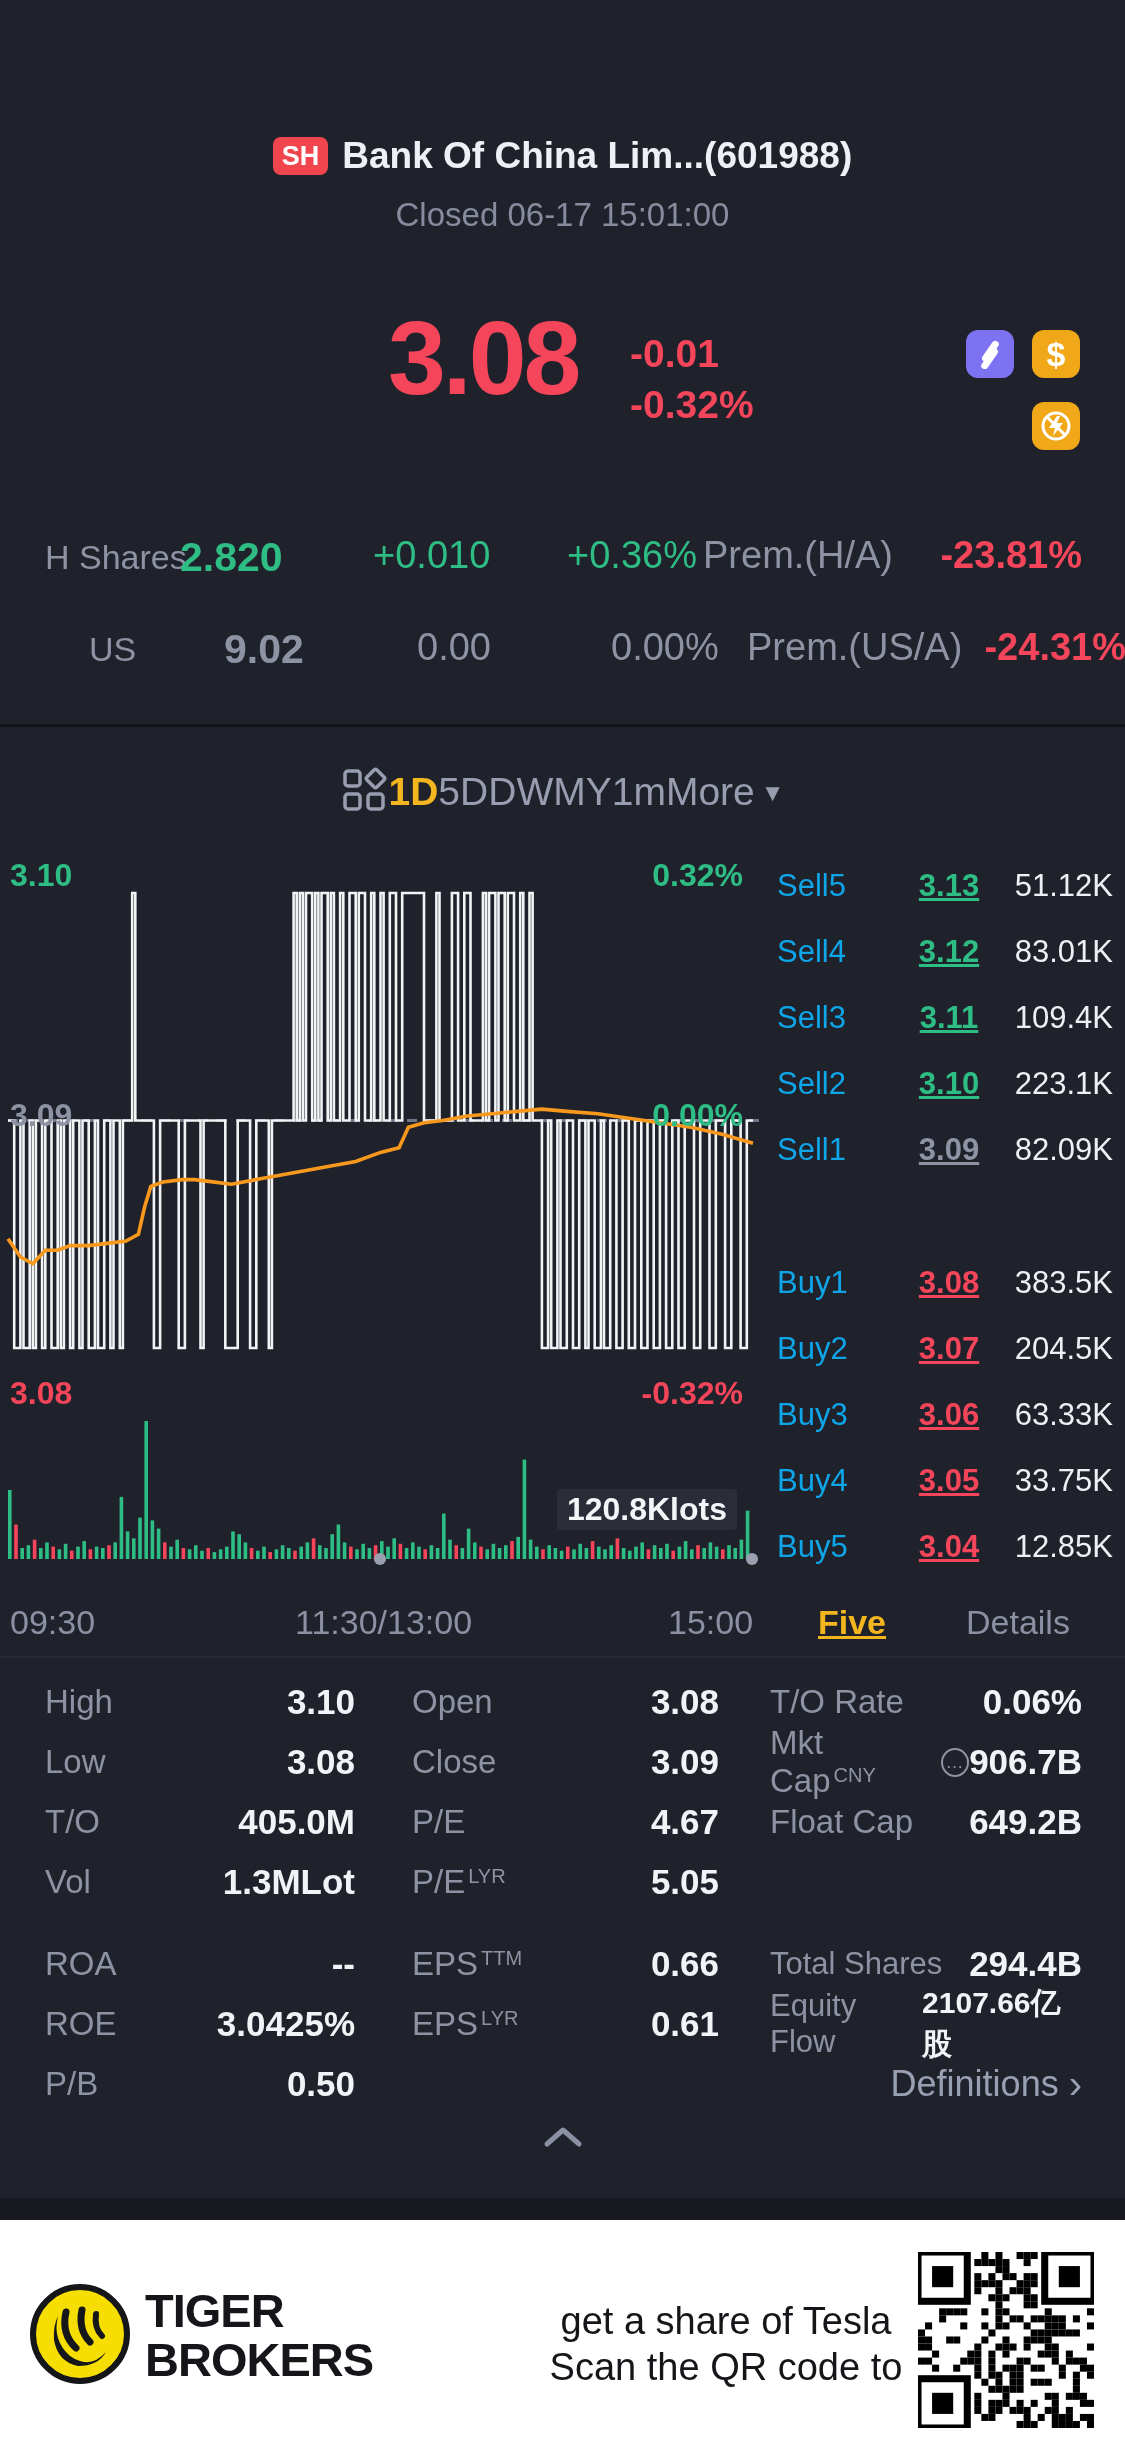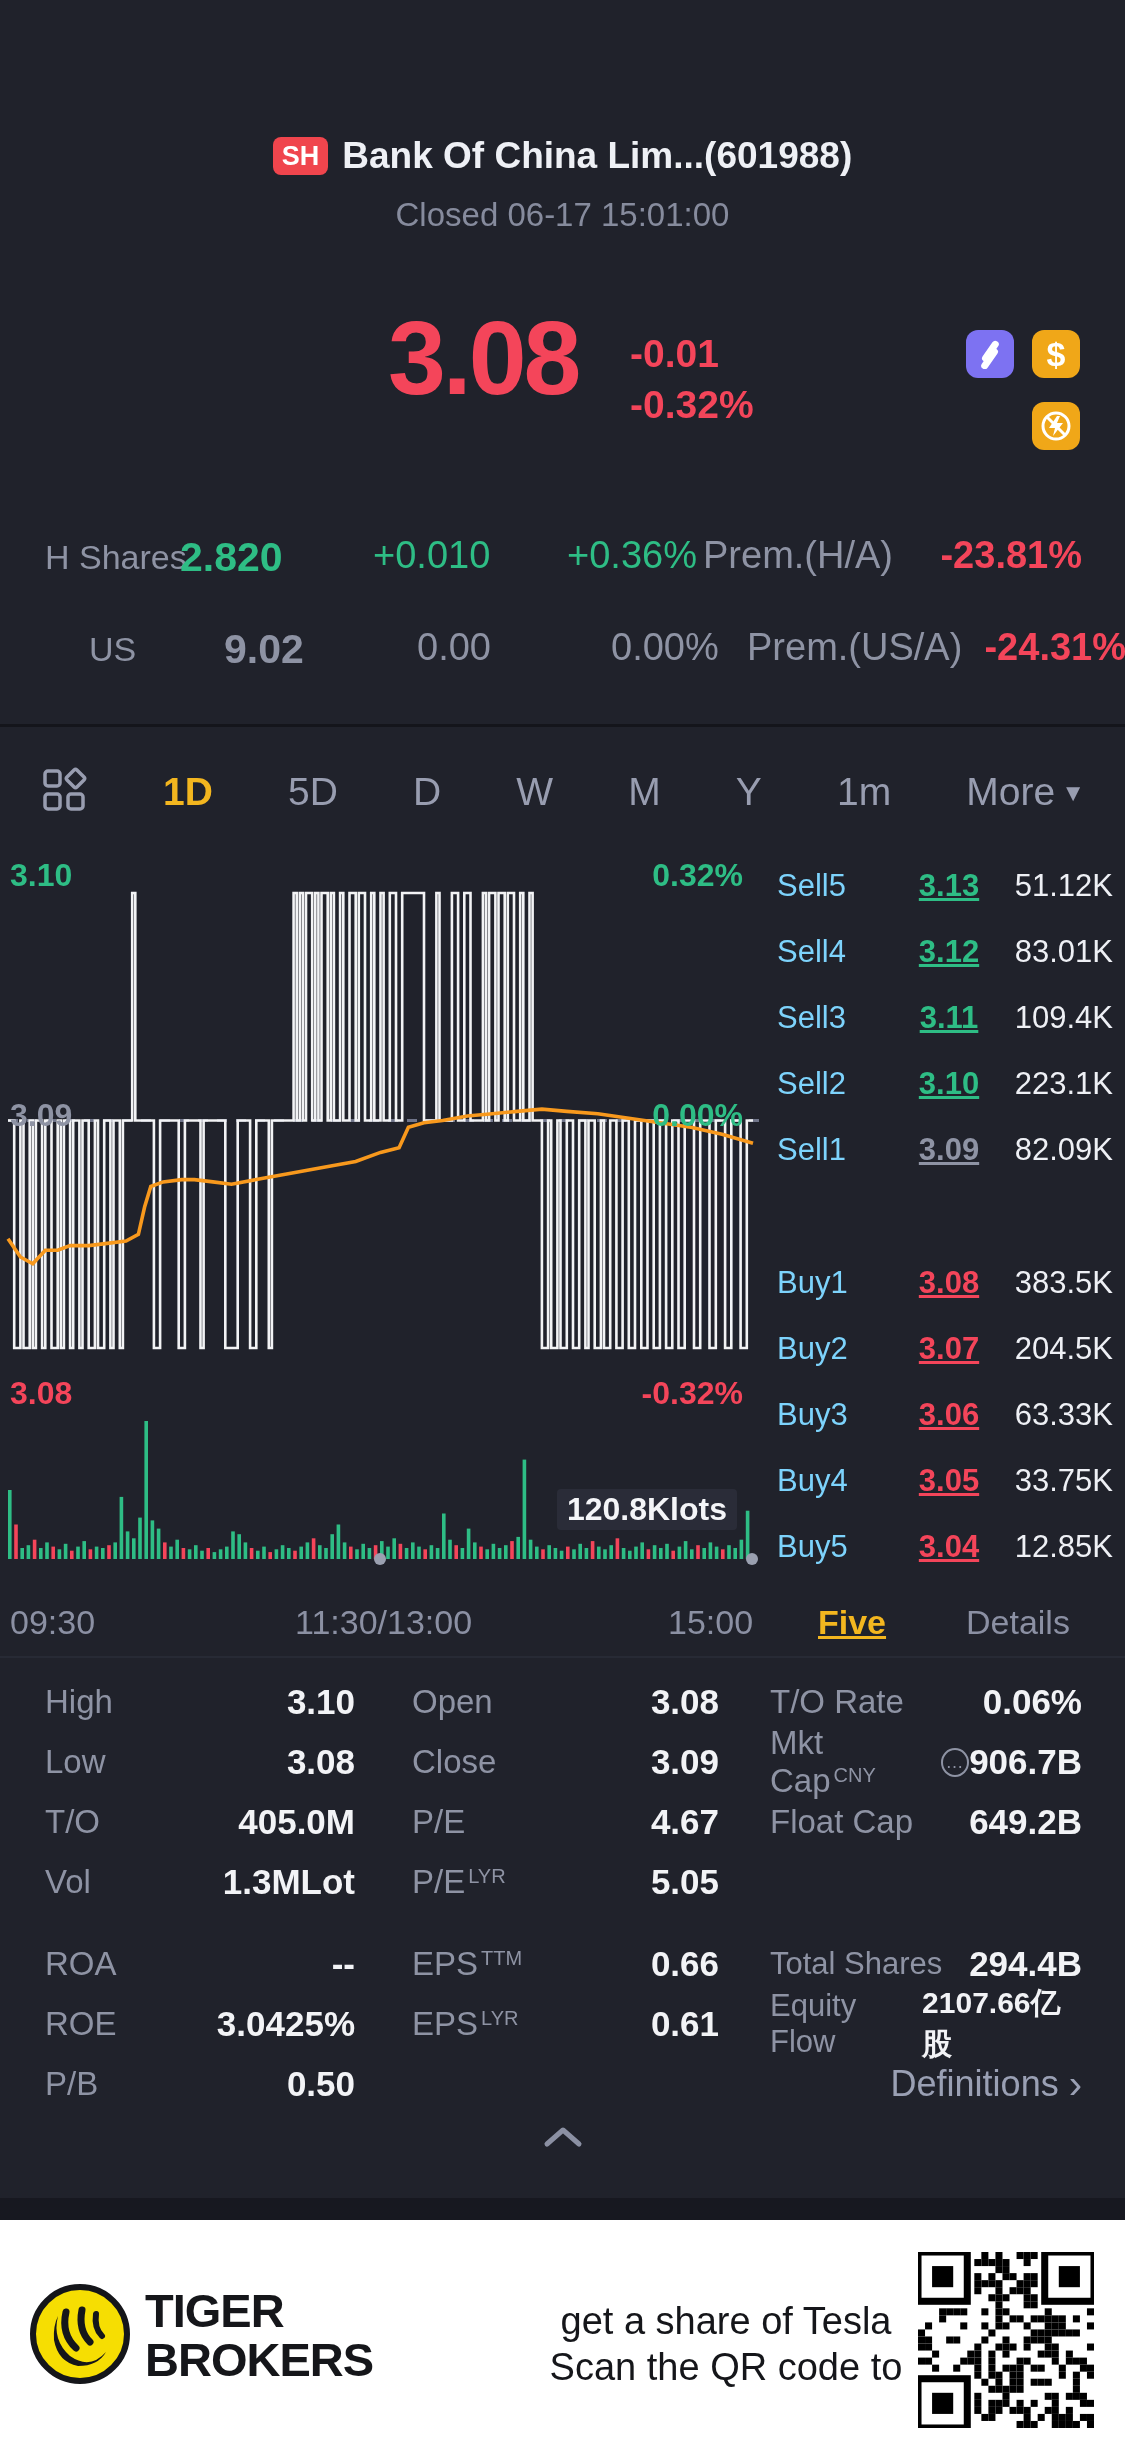--- a/index.html
+++ b/index.html
@@ -27,39 +27,39 @@
   .xrow .xlabel{left:45px;font-size:34px;color:#8e93a4;top:4px;}
   .xrow .xprice{left:180px;font-size:41px;font-weight:600;}
   .xrow .xchg{left:373px;}
   .xrow .xpct{left:567px;}
   .xrow .xprem{left:703px;color:#8e93a4;}
   .xrow .xpremv{right:43px;font-weight:600;}
   #xrow-h{top:534px;} #xrow-us{top:626px;margin-left:44px;}
   #divider-1{top:724px;left:0;width:100%;height:3px;background:#14151b;}
 
   
-  #tab-bar{top:742px;left:0;width:100%;height:100px;display:flex;align-items:center;padding:0 40px;justify-content:space-between;}
+  #tab-bar{top:742px;left:0;width:100%;height:100px;display:flex;align-items:center;padding:0 40px;justify-content:center;}
   .tab{font-size:39px;color:#989db0;font-weight:500;}
   .tab.active{color:#f3b61f;font-weight:bold;}
   #tab-more .caret{font-size:24px;vertical-align:4px;margin-left:6px;}
 
   
   #chart-section{top:845px;left:0;width:1125px;height:808px;}
   #intraday-wrap{position:absolute;top:0;left:0;width:765px;height:722px;cursor:crosshair;}
   .chart-label{position:absolute;font-size:32px;font-weight:600;}
   #lbl-high{left:10px;top:12px;} #lbl-highpct{right:22px;top:12px;}
   #lbl-mid{left:10px;top:252px;color:#8e93a4;} #lbl-midpct{right:22px;top:252px;}
   #lbl-low{left:10px;top:530px;} #lbl-lowpct{right:22px;top:530px;}
   #lbl-vol{right:28px;top:644px;color:#f4f5f8;background:rgba(43,46,58,.92);padding:2px 10px;border-radius:4px;font-weight:600;}
   .axis-item{position:absolute;top:758px;font-size:34px;color:#8b90a3;}
   #axis-five{color:#f3b61f;font-weight:bold;}
   
   #order-book{position:absolute;left:765px;top:0;right:0;height:760px;}
   .book-row{position:relative;height:66px;}
-  .book-row .blabel{position:absolute;left:12px;top:50%;transform:translateY(-50%);font-size:31px;color:#7dd3fc;}
+  .book-row .blabel{position:absolute;left:12px;top:50%;transform:translateY(-50%);font-size:31px;color:#0ea5e9;}
   .book-row .bprice{position:absolute;left:128px;width:112px;text-align:center;top:50%;transform:translateY(-50%);font-size:31px;font-weight:600;text-decoration:underline;}
   .book-row .bqty{position:absolute;right:12px;top:50%;transform:translateY(-50%);font-size:31px;color:#eef0f5;}
   #sells{position:absolute;top:8px;left:0;right:0;}
   #buys{position:absolute;top:405px;left:0;right:0;}
 
   
   #divider-2{top:1656px;left:0;width:100%;height:2px;background:#272a35;}
   .scol{position:absolute;}
   .scell{height:60px;display:flex;align-items:center;}
   .scell .slabel{font-size:33px;color:#8e93a4;}

